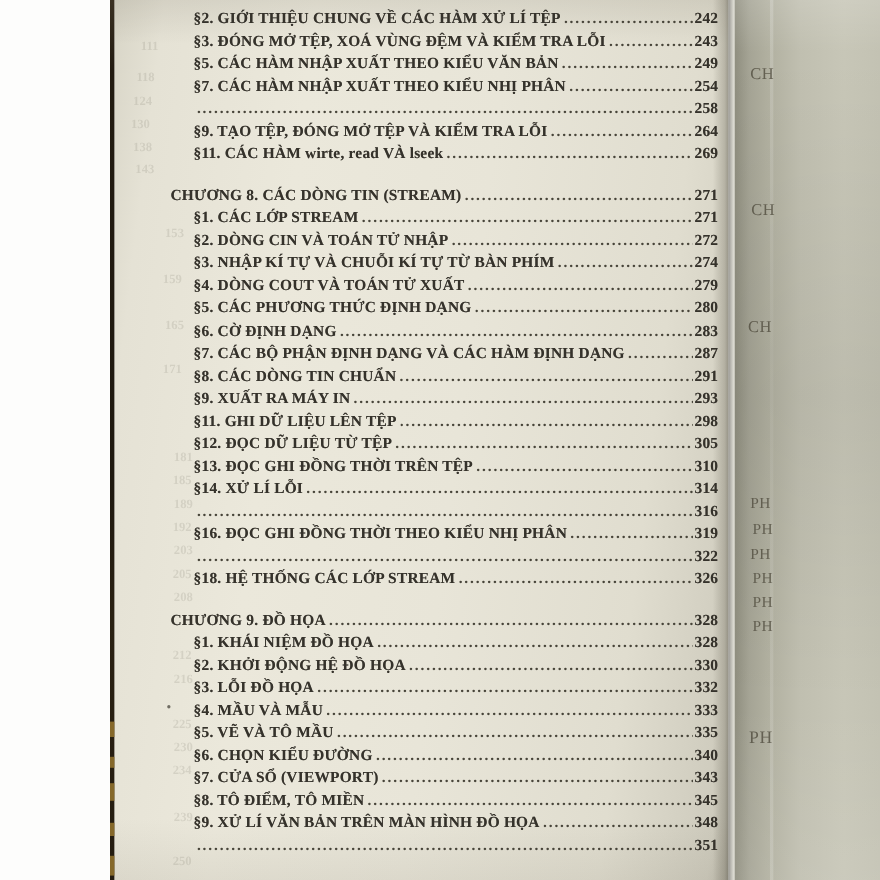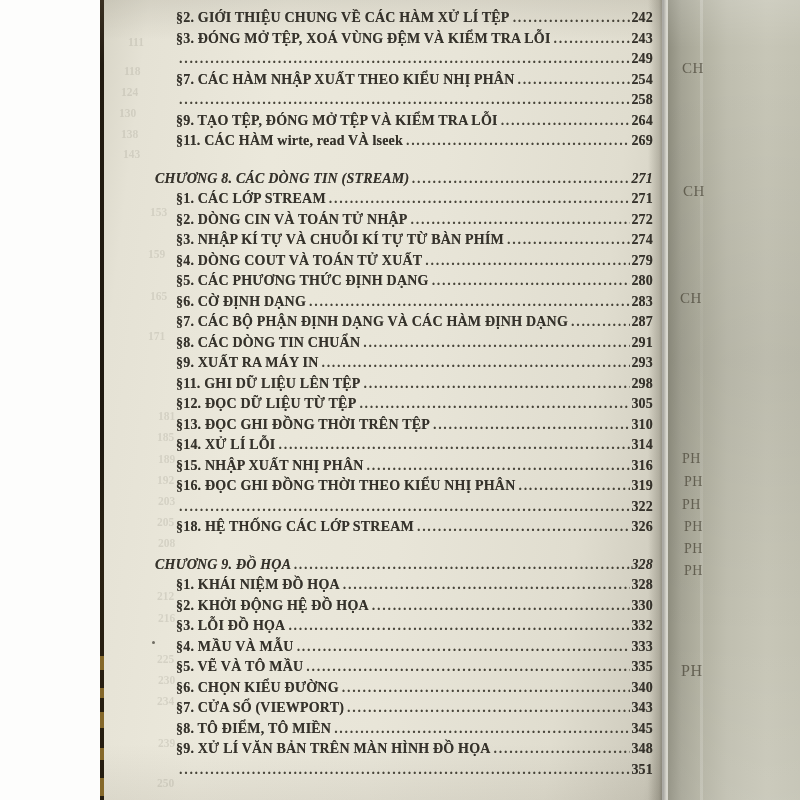--- a/index.html
+++ b/index.html
@@ -39,21 +39,21 @@
     position:absolute;left:700px;top:0;width:3px;height:800px;
     background:linear-gradient(180deg,rgba(255,255,255,.20),rgba(255,255,255,.05) 40%,rgba(255,255,255,.18));
   }
   
   .toc{
     position:absolute;left:155px;top:0;width:498px;padding-top:8px;
     color:#35322b;font-size:14px;font-weight:700;letter-spacing:.2px;
   }
   .row{display:flex;align-items:baseline;height:20.5px;line-height:20.5px;white-space:nowrap;}
   .row.section{padding-left:21px;}
-  .row.chapter{margin-top:17px;font-style:italic;}
+  .row.chapter{margin-top:17px;}
   .title{flex:0 0 auto;text-shadow:0 0 .4px rgba(53,50,43,.55);}
   .leader{
     flex:1 1 auto;overflow:hidden;margin:0 1px 0 3px;
     letter-spacing:1.7px;color:#474439;font-weight:700;
   }
   .pagenum{flex:0 0 auto;text-align:right;text-shadow:0 0 .4px rgba(53,50,43,.5);}
   
   .frag{
     position:absolute;color:#4f4b3d;opacity:.78;font-weight:400;
     filter:blur(.3px);letter-spacing:.5px;
@@ -115,20 +115,21 @@
       <span class="title">§2. GIỚI THIỆU CHUNG VỀ CÁC HÀM XỬ LÍ TỆP</span>
       <span class="leader">................................................................................................................................................................</span>
       <span class="pagenum">242</span>
     </div>
     <div class="row section">
       <span class="title">§3. ĐÓNG MỞ TỆP, XOÁ VÙNG ĐỆM VÀ KIỂM TRA LỖI</span>
       <span class="leader">................................................................................................................................................................</span>
       <span class="pagenum">243</span>
     </div>
     <div class="row section">
+      <span class="title">§5. CÁC HÀM NHẬP XUẤT THEO KIỂU VĂN BẢN</span>
       <span class="leader">................................................................................................................................................................</span>
       <span class="pagenum">249</span>
     </div>
     <div class="row section">
       <span class="title">§7. CÁC HÀM NHẬP XUẤT THEO KIỂU NHỊ PHÂN</span>
       <span class="leader">................................................................................................................................................................</span>
       <span class="pagenum">254</span>
     </div>
     <div class="row section">
       <span class="leader">................................................................................................................................................................</span>
@@ -208,21 +209,20 @@
       <span class="title">§13. ĐỌC GHI ĐỒNG THỜI TRÊN TỆP</span>
       <span class="leader">................................................................................................................................................................</span>
       <span class="pagenum">310</span>
     </div>
     <div class="row section">
       <span class="title">§14. XỬ LÍ LỖI</span>
       <span class="leader">................................................................................................................................................................</span>
       <span class="pagenum">314</span>
     </div>
     <div class="row section">
-      <span class="title">§15. NHẬP XUẤT NHỊ PHÂN</span>
       <span class="leader">................................................................................................................................................................</span>
       <span class="pagenum">316</span>
     </div>
     <div class="row section">
       <span class="title">§16. ĐỌC GHI ĐỒNG THỜI THEO KIỂU NHỊ PHÂN</span>
       <span class="leader">................................................................................................................................................................</span>
       <span class="pagenum">319</span>
     </div>
     <div class="row section">
       <span class="leader">................................................................................................................................................................</span>

